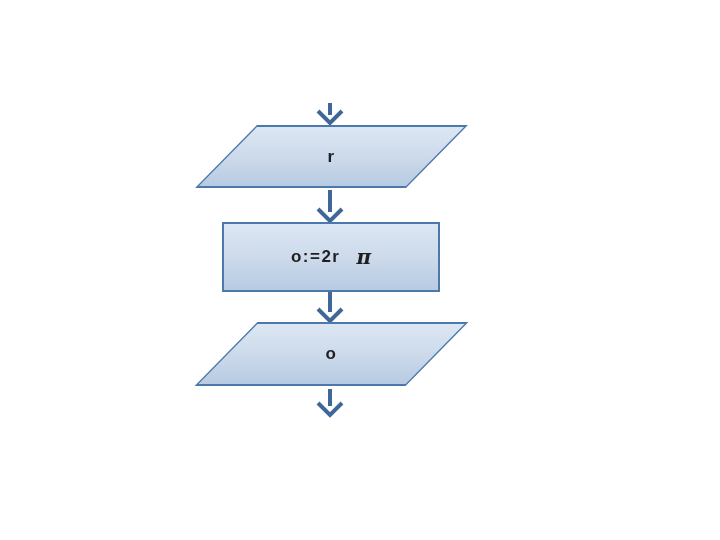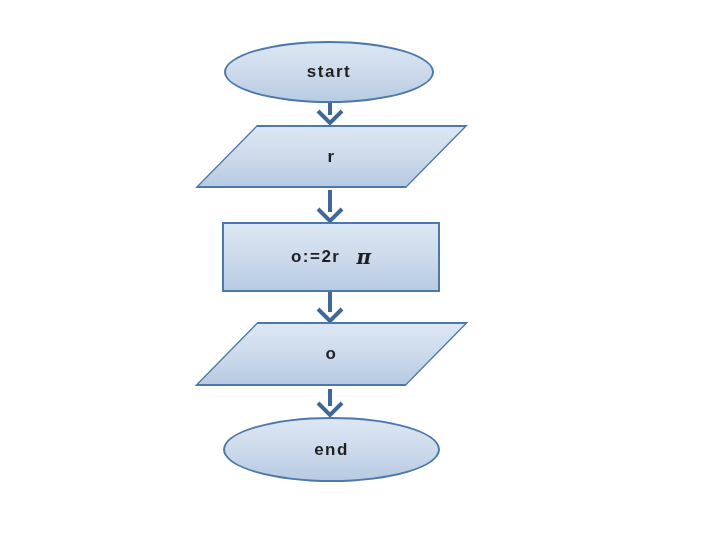--- a/index.html
+++ b/index.html
@@ -86,38 +86,32 @@
     <g>
       <line x1="330" y1="285" x2="330" y2="312"></line>
       <path d="M318 309 L330 321 L342 309"></path>
     </g>
     <g>
       <line x1="330" y1="389" x2="330" y2="406"></line>
       <path d="M318 403 L330 415 L342 403"></path>
     </g>
   </svg>
 
-  <div class="node terminator n-start">
-    <span class="label">start</span>
-  </div>
 
   <div class="node para n-input">
     <span class="unskew">
       <span class="label">r</span>
     </span>
   </div>
 
   <div class="node n-process">
     <span class="label">o:=2r</span>
     <span class="label pi">π</span>
   </div>
 
   <div class="node para n-output">
     <span class="unskew">
       <span class="label">o</span>
     </span>
   </div>
 
-  <div class="node terminator n-end">
-    <span class="label">end</span>
-  </div>
 
 </div>
 
 </body></html>

